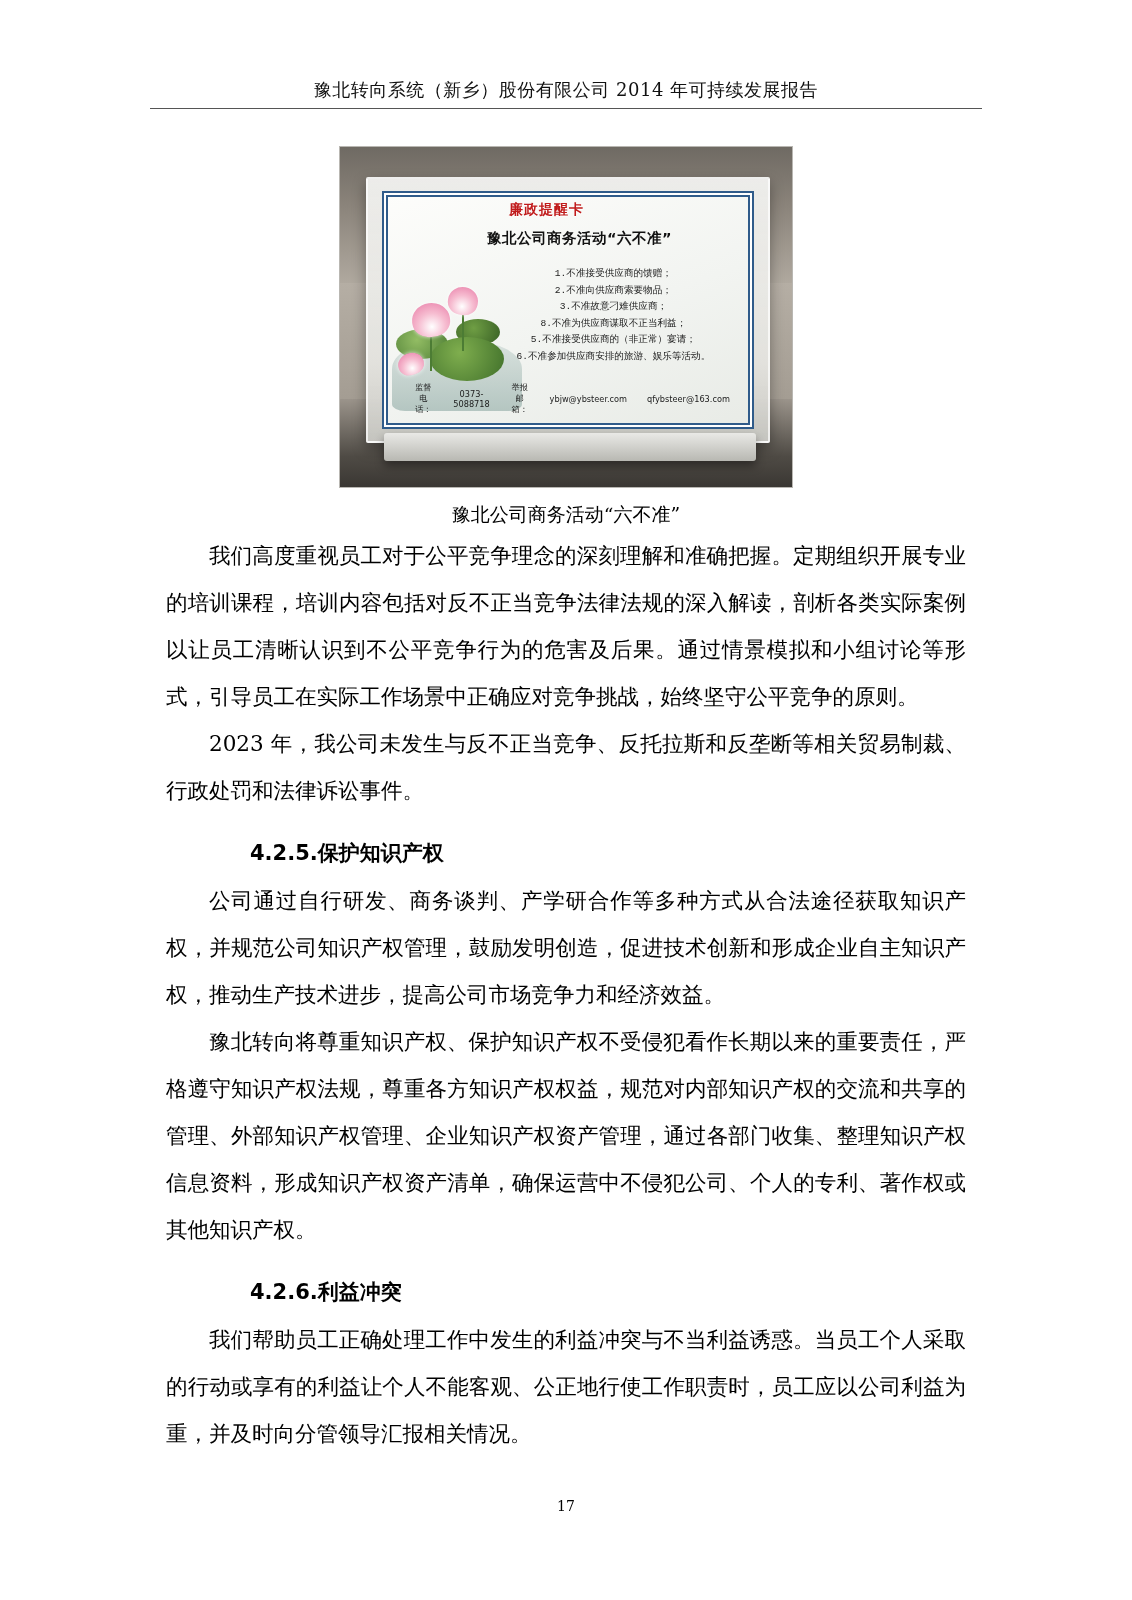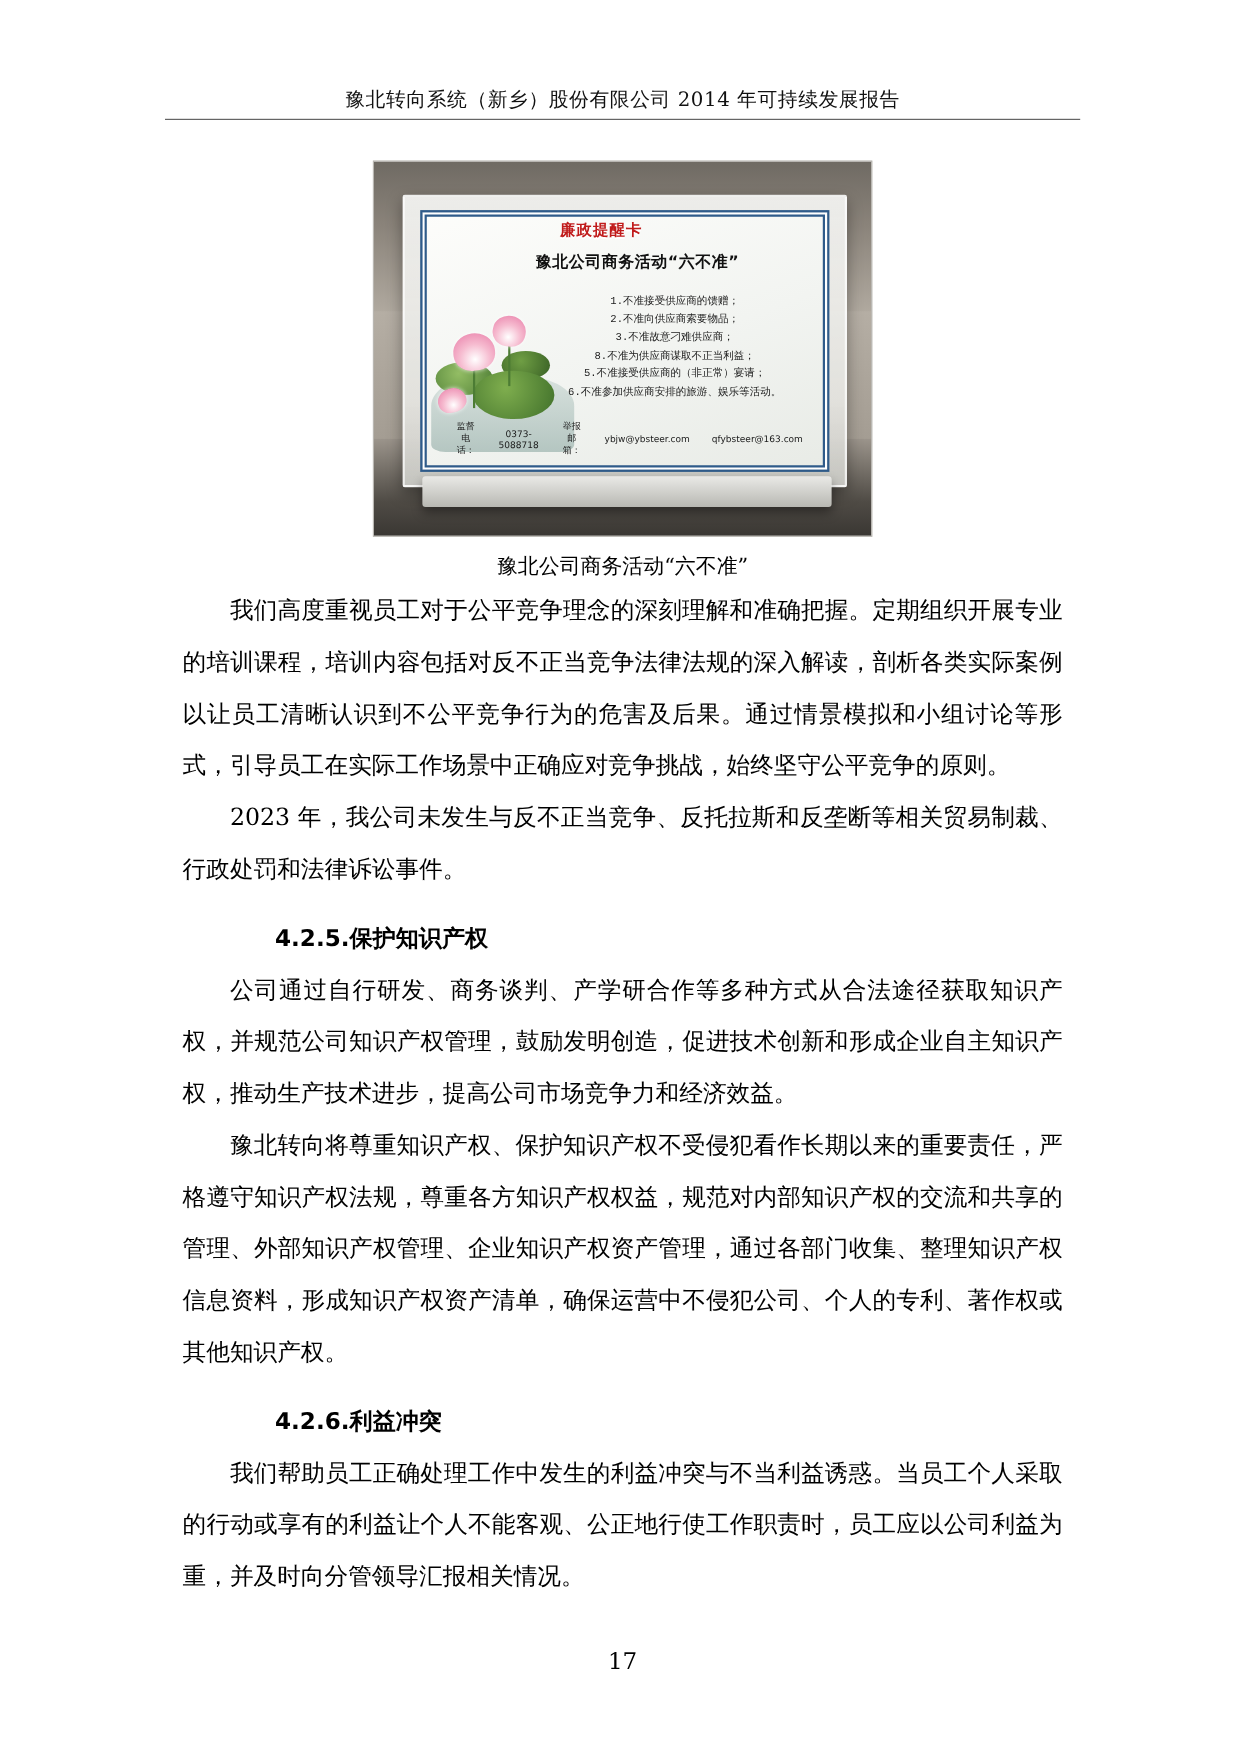--- a/index.html
+++ b/index.html
@@ -231,21 +231,21 @@
   h3.heading .num {
     display: inline-block;
     min-width: 84px;
   }
   .page-number {
     position: absolute;
     left: 0;
     top: 1498px;
     width: 1132px;
     text-align: center;
-    font-size: 21px;
+    font-size: 14px;
     color: #000;
   }
 </style>
 </head>
 <body>
 
 <div class="page">
 
   <div class="header">豫北转向系统（新乡）股份有限公司 2014 年可持续发展报告</div>
   <div class="header-rule"></div>

